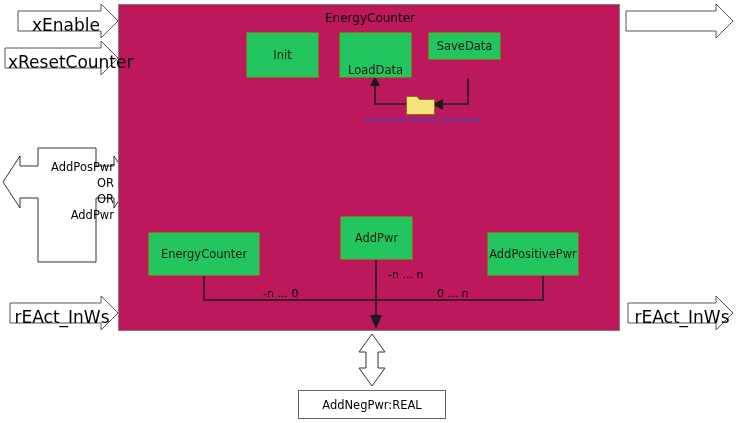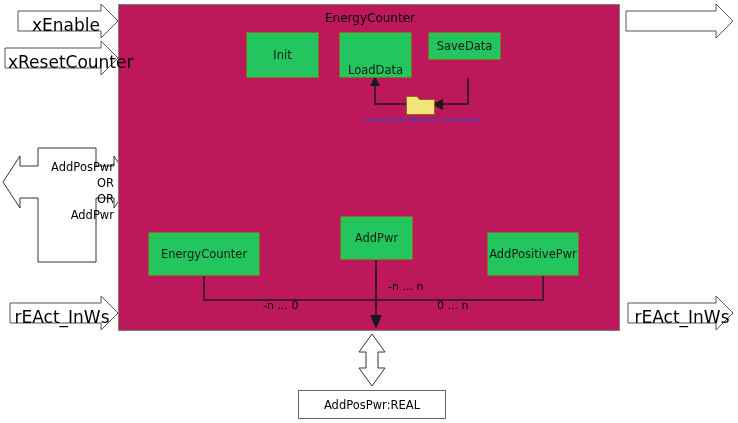--- a/index.html
+++ b/index.html
@@ -89,21 +89,20 @@
     width: 738px;
     height: 423px;
     pointer-events: none;
   }
 
   
   .range-label {
     font-size: 11px;
     color: #000;
     white-space: nowrap;
-    margin-top: 12px;
   }
   #lbl-neg0  { left: 263px; top: 287px; }
   #lbl-negn  { left: 388px; top: 268px; }
   #lbl-0n    { left: 437px; top: 287px; }
 
   
   .io-label {
     font-size: 17px;
     color: #000;
     text-align: center;
@@ -218,16 +217,16 @@
   <div id="lbl-react-out" class="abs io-label">rEAct_InWs</div>
 
   <div id="lbl-addgroup" class="abs">
     <div>AddPosPwr</div>
     <div>OR</div>
     <div>OR</div>
     <div>AddPwr</div>
   </div>
 
   <div id="out-box" class="abs">
-    <span>AddPosPwr:REAL</span>
+    <span>AddNegPwr:REAL</span>
   </div>
 
 </div>
 
 </body></html>

